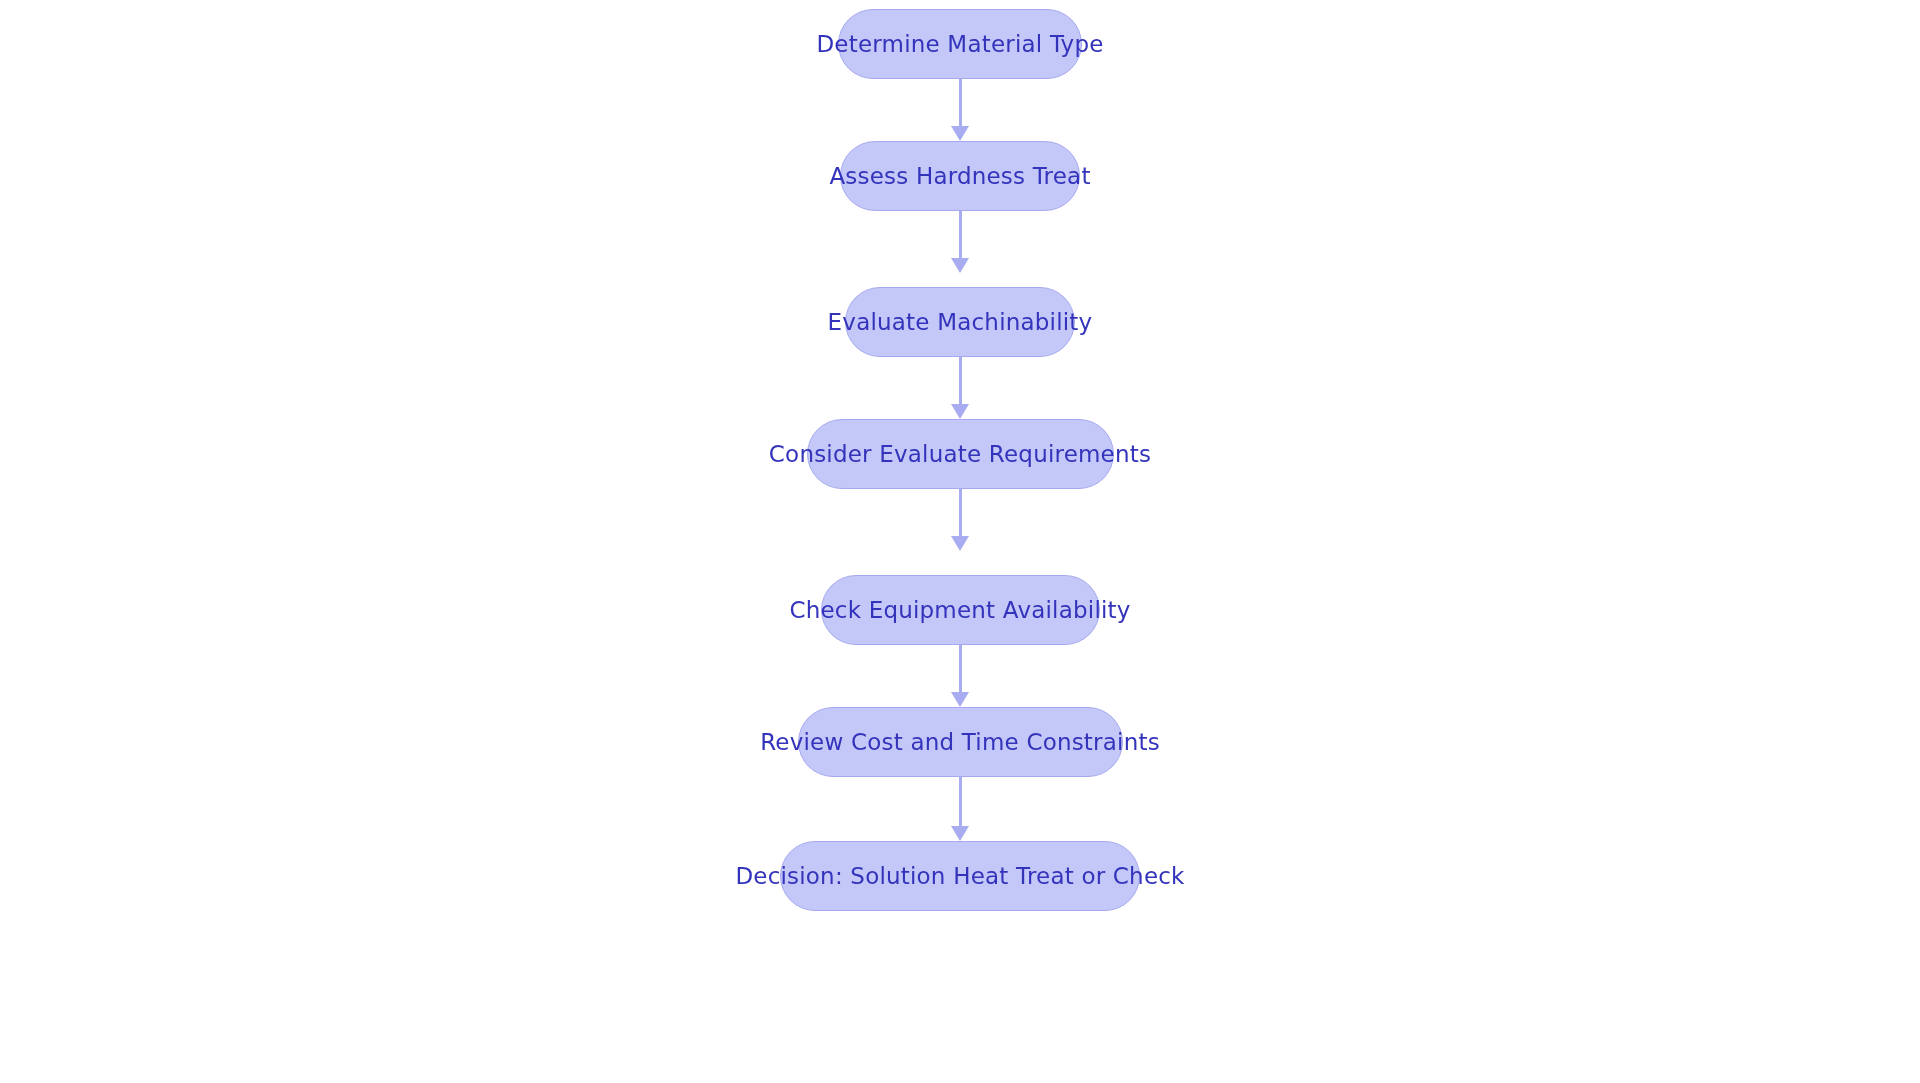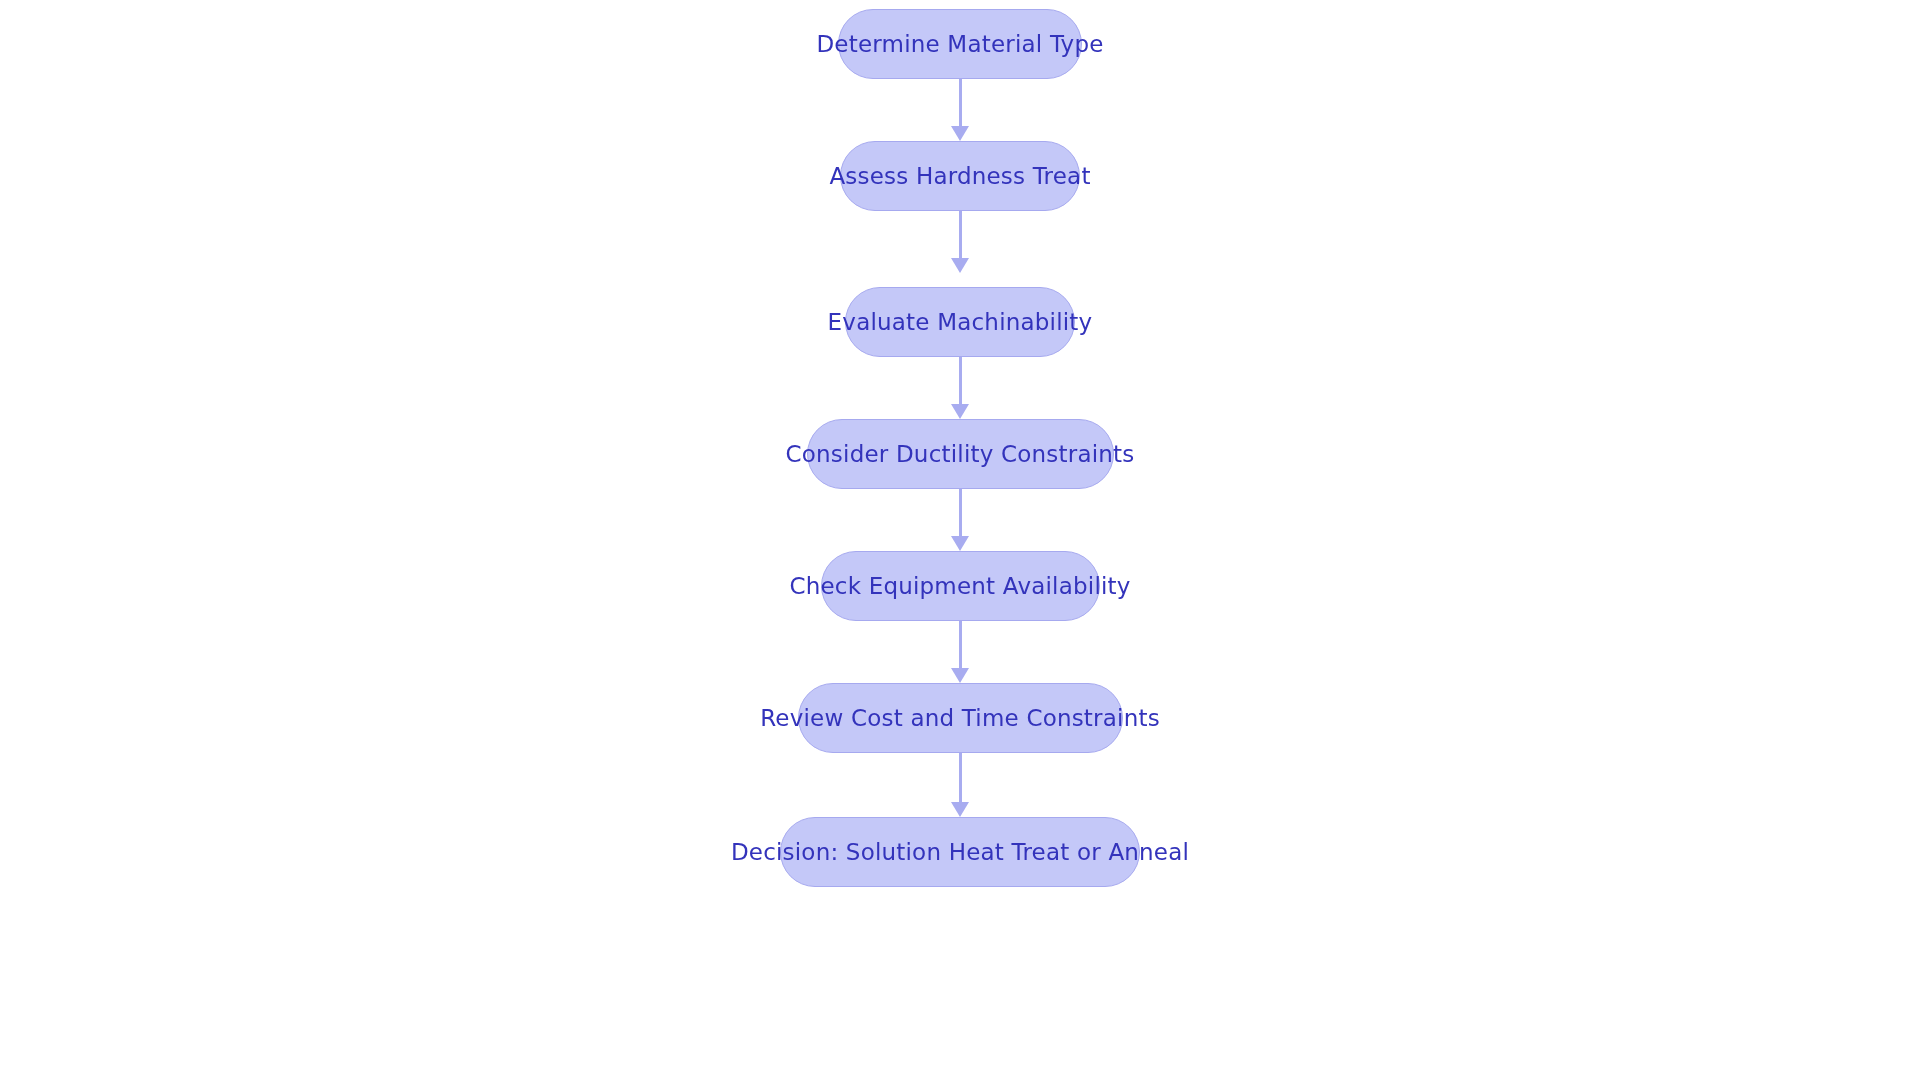--- a/index.html
+++ b/index.html
@@ -62,21 +62,21 @@
     width: 0;
     height: 0;
     border-left: 9px solid transparent;
     border-right: 9px solid transparent;
     border-top: 15px solid #a8acf0;
   }
   .n0 { width: 244px; }
   .n1 { width: 240px; }
   .n2 { width: 230px; margin-top: 14px; }
   .n3 { width: 307px; }
-  .n4 { width: 279px; }
+  .n4 { width: 279px; margin-top: 24px; }
   .n5 { width: 325px; text-align: center; }
   .n6 { width: 360px; }
   .c0 { height: 62px; }
   .c1 { height: 62px; }
   .c2 { height: 62px; }
   .c3 { height: 62px; }
   .c4 { height: 62px; }
   .c5 { height: 64px; }
   #top-gap { height: 9px; flex: 0 0 auto; }
 </style>
@@ -109,21 +109,21 @@
     <div class="node n2">
       <span class="node-label">Evaluate Machinability</span>
     </div>
 
     <div class="connector c2">
       <div class="connector-line"></div>
       <div class="connector-head"></div>
     </div>
 
     <div class="node n3">
-      <span class="node-label">Consider Ductility Constraints</span>
+      <span class="node-label">Consider Evaluate Requirements</span>
     </div>
 
     <div class="connector c3">
       <div class="connector-line"></div>
       <div class="connector-head"></div>
     </div>
 
     <div class="node n4">
       <span class="node-label">Check Equipment Availability</span>
     </div>
@@ -136,17 +136,17 @@
     <div class="node n5">
       <span class="node-label">Review Cost and Time Constraints</span>
     </div>
 
     <div class="connector c5">
       <div class="connector-line"></div>
       <div class="connector-head"></div>
     </div>
 
     <div class="node n6">
-      <span class="node-label">Decision: Solution Heat Treat or Anneal</span>
+      <span class="node-label">Decision: Solution Heat Treat or Check</span>
     </div>
 
   </div>
 </div>
 
 </body></html>

